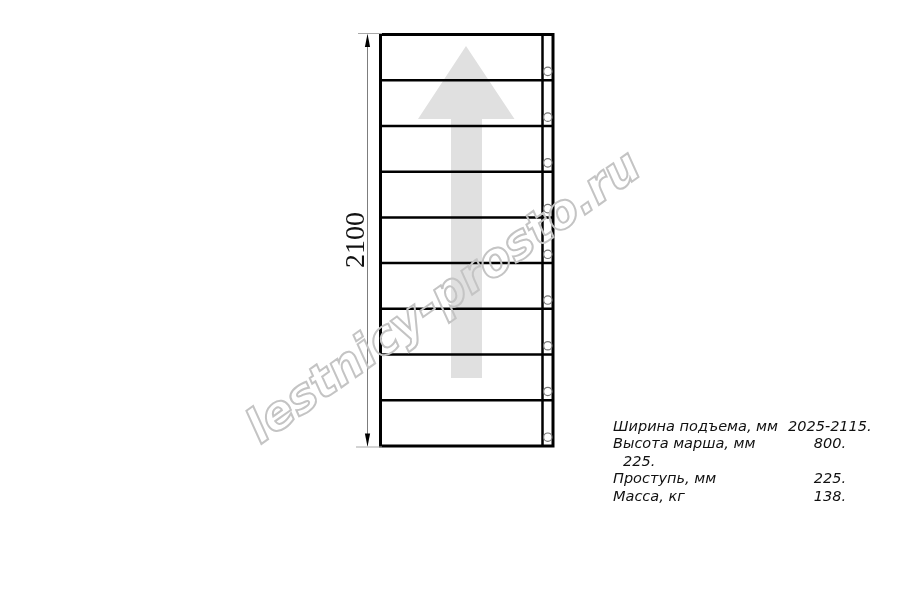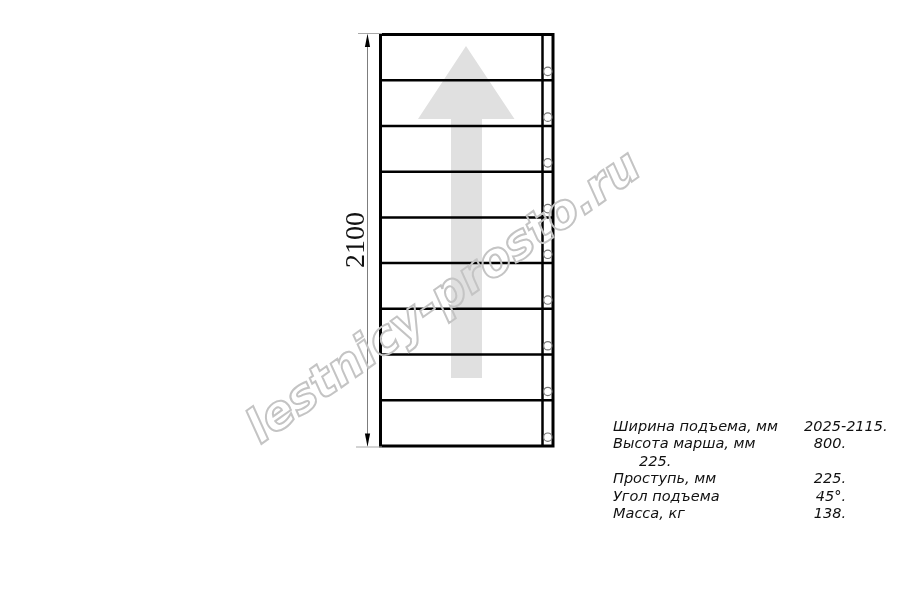--- a/index.html
+++ b/index.html
@@ -14,21 +14,21 @@
   .specs{
     position:absolute;
     left:613px;top:418px;width:233px;
     font-style:italic;
     font-size:14.5px;
     line-height:17.4px;
     color:#111;
   }
   .spec-row{display:flex;justify-content:space-between;white-space:nowrap;}
   .spec-label{text-align:left;}
-  .spec-value{text-align:right;margin-left:26px;}
+  .spec-value{text-align:right;margin-left:10px;}
 </style>
 </head>
 <body>
 
 <div class="canvas">
 
   <svg class="diagram-svg" width="900" height="600" viewBox="0 0 900 600">
 
     <polygon points="466,46 514.5,119 482,119 482,378 451,378 451,119 418,119" fill="#e0e0e0"></polygon>
 
@@ -81,21 +81,17 @@
       <span class="spec-value">800.</span>
     </div>
     <div class="spec-row">
       <span class="spec-value">225.</span>
     </div>
     <div class="spec-row">
       <span class="spec-label">Проступь, мм</span>
       <span class="spec-value">225.</span>
     </div>
     <div class="spec-row">
-      <span class="spec-label">Угол подъема</span>
-      <span class="spec-value">45°.</span>
-    </div>
-    <div class="spec-row">
       <span class="spec-label">Масса, кг</span>
       <span class="spec-value">138.</span>
     </div>
   </div>
 </div>
 
 </body></html>

